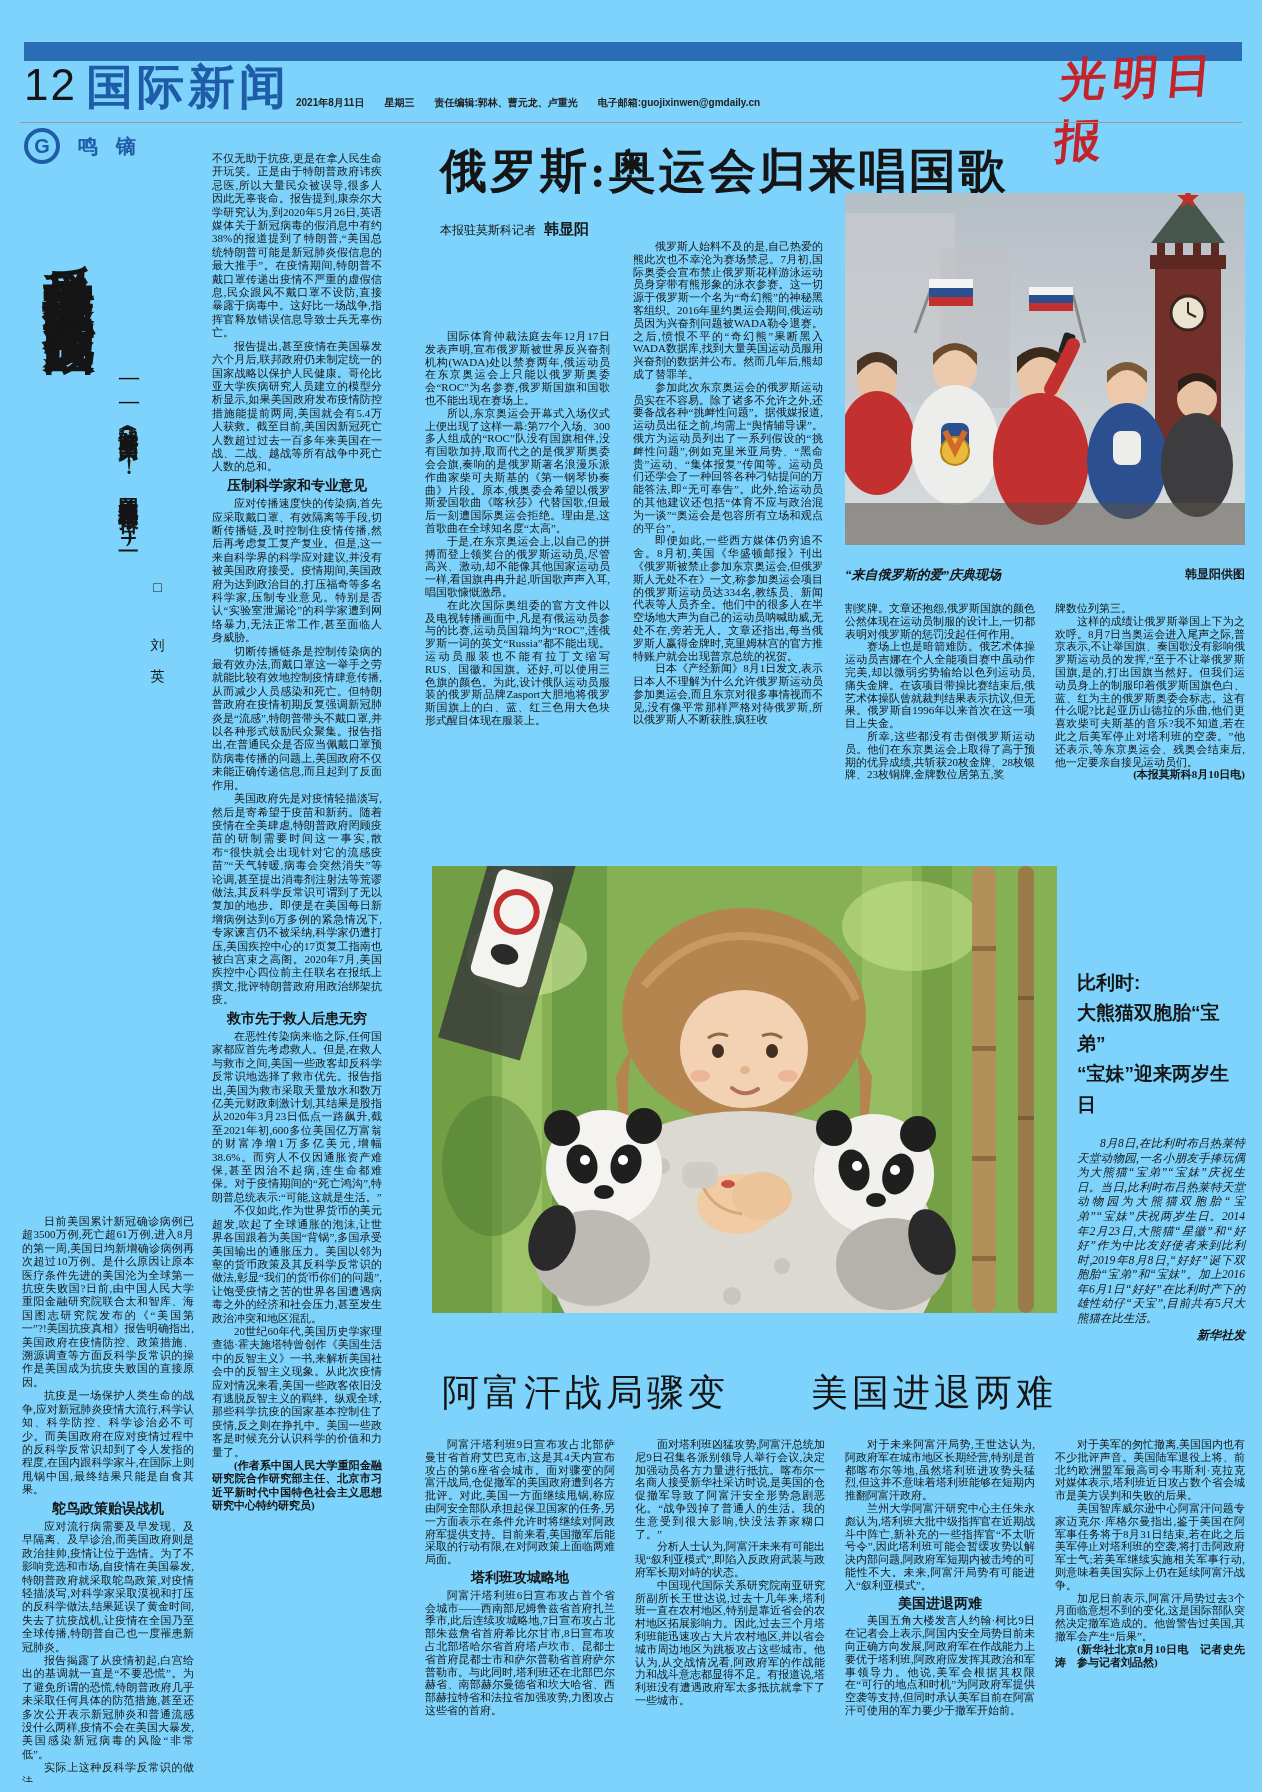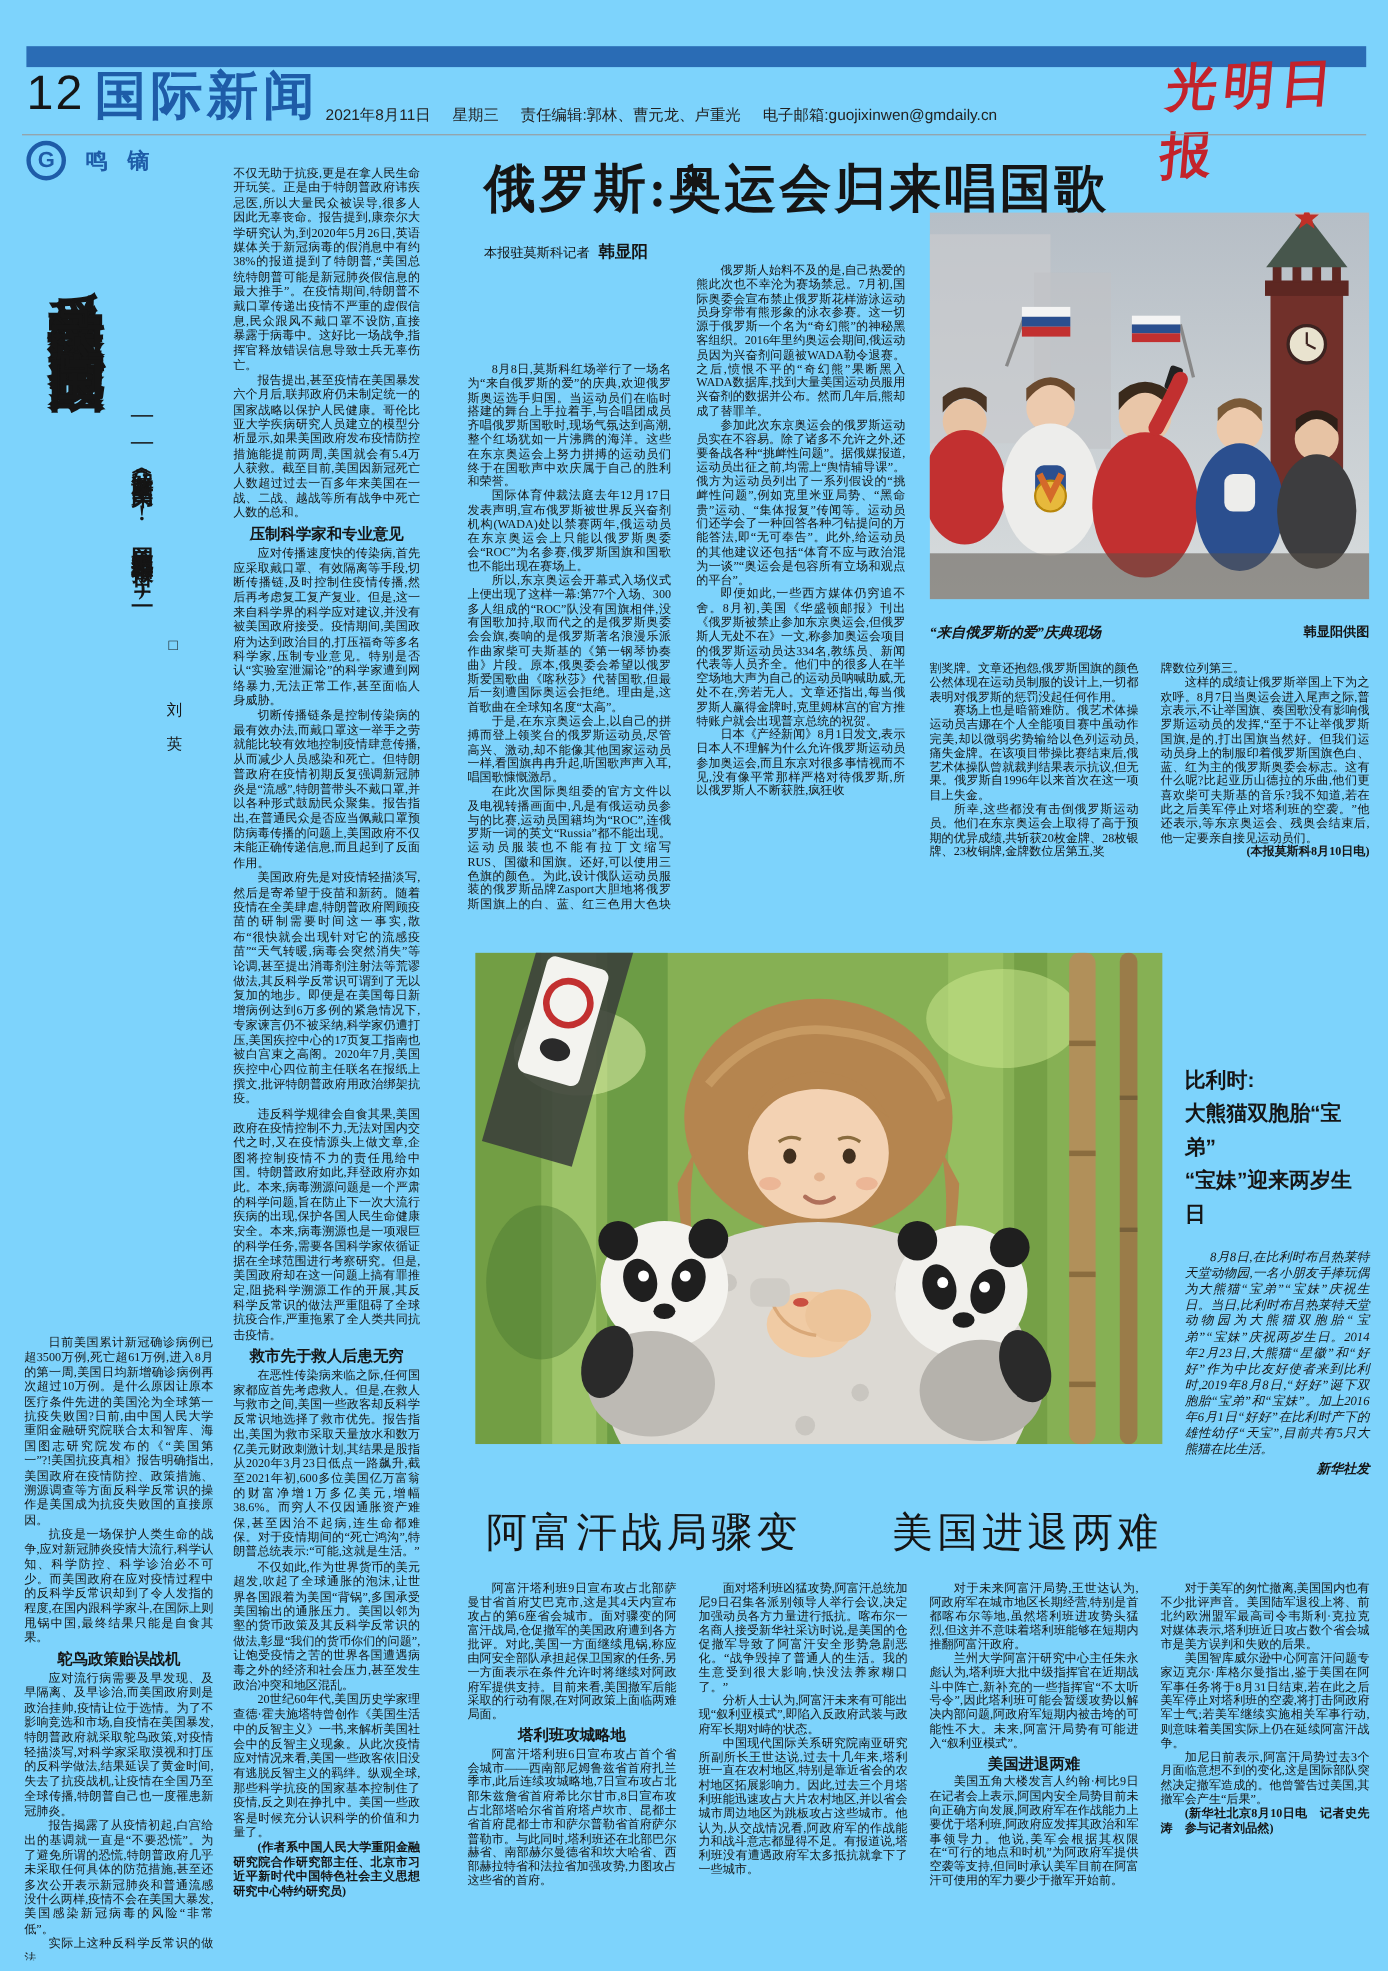--- a/index.html
+++ b/index.html
@@ -5,21 +5,21 @@
   html,body{margin:0;padding:0;background:#e8e8e4;}
   .page{position:relative;width:1262px;height:1792px;margin:0 auto;background:#7dd3fc;
         font-family:"Liberation Serif","DejaVu Serif",serif;color:#151515;overflow:hidden;}
   
   .top-bar{position:absolute;left:24px;top:42px;width:1218px;height:19px;background:#2a6cb5;}
   .page-num{position:absolute;left:24px;top:60px;font-family:"Liberation Sans","DejaVu Sans",sans-serif;
             font-size:44px;font-weight:400;letter-spacing:2px;}
   .section-title{position:absolute;left:86px;top:56px;font-family:"Liberation Sans","DejaVu Sans",sans-serif;
             font-size:47px;font-weight:900;color:#1e5ca8;letter-spacing:4px;}
   .date-row{position:absolute;left:296px;top:96px;font-family:"Liberation Sans","DejaVu Sans",sans-serif;
-            font-size:14px;font-weight:normal;color:#222;}
+            font-size:10px;font-weight:bold;color:#222;}
   .date-row span{margin-right:20px;}
   .masthead{position:absolute;left:1058px;top:46px;font-size:46px;font-weight:900;color:#c3232b;
             letter-spacing:6px;transform:skewX(-7deg) rotate(-2deg);}
   .header-rule{position:absolute;left:20px;top:122px;width:1222px;height:1px;background:#9a9a9a;}
   
   .kicker{position:absolute;left:24px;top:128px;height:36px;}
   .kicker .g{display:inline-block;width:28px;height:28px;border:4px solid #1e5ca8;border-radius:50%;
              color:#1e5ca8;font-family:"Liberation Sans","DejaVu Sans",sans-serif;font-weight:900;
              font-size:20px;line-height:28px;text-align:center;vertical-align:middle;}
   .kicker .w{font-family:"Liberation Sans","DejaVu Sans",sans-serif;font-weight:900;color:#1e5ca8;
@@ -102,21 +102,20 @@
     <p class="p">实际上这种反科学反常识的做法</p>
   </div>
 
   <div class="lead-col2 leadtxt">
     <p class="p cont">不仅无助于抗疫,更是在拿人民生命开玩笑。正是由于特朗普政府讳疾忌医,所以大量民众被误导,很多人因此无辜丧命。报告提到,康奈尔大学研究认为,到2020年5月26日,英语媒体关于新冠病毒的假消息中有约38%的报道提到了特朗普,“美国总统特朗普可能是新冠肺炎假信息的最大推手”。在疫情期间,特朗普不戴口罩传递出疫情不严重的虚假信息,民众跟风不戴口罩不设防,直接暴露于病毒中。这好比一场战争,指挥官释放错误信息导致士兵无辜伤亡。</p>
     <p class="p">报告提出,甚至疫情在美国暴发六个月后,联邦政府仍未制定统一的国家战略以保护人民健康。哥伦比亚大学疾病研究人员建立的模型分析显示,如果美国政府发布疫情防控措施能提前两周,美国就会有5.4万人获救。截至目前,美国因新冠死亡人数超过过去一百多年来美国在一战、二战、越战等所有战争中死亡人数的总和。</p>
     <p class="sub">压制科学家和专业意见</p>
     <p class="p">应对传播速度快的传染病,首先应采取戴口罩、有效隔离等手段,切断传播链,及时控制住疫情传播,然后再考虑复工复产复业。但是,这一来自科学界的科学应对建议,并没有被美国政府接受。疫情期间,美国政府为达到政治目的,打压福奇等多名科学家,压制专业意见。特别是否认“实验室泄漏论”的科学家遭到网络暴力,无法正常工作,甚至面临人身威胁。</p>
     <p class="p">切断传播链条是控制传染病的最有效办法,而戴口罩这一举手之劳就能比较有效地控制疫情肆意传播,从而减少人员感染和死亡。但特朗普政府在疫情初期反复强调新冠肺炎是“流感”,特朗普带头不戴口罩,并以各种形式鼓励民众聚集。报告指出,在普通民众是否应当佩戴口罩预防病毒传播的问题上,美国政府不仅未能正确传递信息,而且起到了反面作用。</p>
     <p class="p">美国政府先是对疫情轻描淡写,然后是寄希望于疫苗和新药。随着疫情在全美肆虐,特朗普政府罔顾疫苗的研制需要时间这一事实,散布“很快就会出现针对它的流感疫苗”“天气转暖,病毒会突然消失”等论调,甚至提出消毒剂注射法等荒谬做法,其反科学反常识可谓到了无以复加的地步。即便是在美国每日新增病例达到6万多例的紧急情况下,专家谏言仍不被采纳,科学家仍遭打压,美国疾控中心的17页复工指南也被白宫束之高阁。2020年7月,美国疾控中心四位前主任联名在报纸上撰文,批评特朗普政府用政治绑架抗疫。</p>
-    <p class="p">违反科学规律会自食其果,美国政府在疫情控制不力,无法对国内交代之时,又在疫情源头上做文章,企图将控制疫情不力的责任甩给中国。特朗普政府如此,拜登政府亦如此。本来,病毒溯源问题是一个严肃的科学问题,旨在防止下一次大流行疾病的出现,保护各国人民生命健康安全。本来,病毒溯源也是一项艰巨的科学任务,需要各国科学家依循证据在全球范围进行考察研究。但是,美国政府却在这一问题上搞有罪推定,阻挠科学溯源工作的开展,其反科学反常识的做法严重阻碍了全球抗疫合作,严重拖累了全人类共同抗击疫情。</p>
     <p class="sub">救市先于救人后患无穷</p>
     <p class="p">在恶性传染病来临之际,任何国家都应首先考虑救人。但是,在救人与救市之间,美国一些政客却反科学反常识地选择了救市优先。报告指出,美国为救市采取天量放水和数万亿美元财政刺激计划,其结果是股指从2020年3月23日低点一路飙升,截至2021年初,600多位美国亿万富翁的财富净增1万多亿美元,增幅38.6%。而穷人不仅因通胀资产难保,甚至因治不起病,连生命都难保。对于疫情期间的“死亡鸿沟”,特朗普总统表示:“可能,这就是生活。”</p>
     <p class="p">不仅如此,作为世界货币的美元超发,吹起了全球通胀的泡沫,让世界各国跟着为美国“背锅”,多国承受美国输出的通胀压力。美国以邻为壑的货币政策及其反科学反常识的做法,彰显“我们的货币你们的问题”,让饱受疫情之苦的世界各国遭遇病毒之外的经济和社会压力,甚至发生政治冲突和地区混乱。</p>
     <p class="p">20世纪60年代,美国历史学家理查德·霍夫施塔特曾创作《美国生活中的反智主义》一书,来解析美国社会中的反智主义现象。从此次疫情应对情况来看,美国一些政客依旧没有逃脱反智主义的羁绊。纵观全球,那些科学抗疫的国家基本控制住了疫情,反之则在挣扎中。美国一些政客是时候充分认识科学的价值和力量了。</p>
     <p class="p tail">(作者系中国人民大学重阳金融研究院合作研究部主任、北京市习近平新时代中国特色社会主义思想研究中心特约研究员)</p>
   </div>
 
   <div class="ru-headline">俄罗斯:奥运会归来唱国歌</div>
   <div class="ru-byline">
     <span>本报驻莫斯科记者</span><b>韩显阳</b>
@@ -181,21 +180,20 @@
       </g>
       <rect x="0" y="310" width="400" height="42" fill="#5a5248" opacity="0.55"></rect>
     </svg>
   </div>
   <div class="ru-caprow">
     <span class="cap">“来自俄罗斯的爱”庆典现场</span>
     <span class="cred">韩显阳供图</span>
   </div>
 
   <div class="newstxt ru-c1">
-    <p class="p">8月8日,莫斯科红场举行了一场名为“来自俄罗斯的爱”的庆典,欢迎俄罗斯奥运选手归国。当运动员们在临时搭建的舞台上手拉着手,与合唱团成员齐唱俄罗斯国歌时,现场气氛达到高潮,整个红场犹如一片沸腾的海洋。这些在东京奥运会上努力拼搏的运动员们终于在国歌声中欢庆属于自己的胜利和荣誉。</p>
     <p class="p">国际体育仲裁法庭去年12月17日发表声明,宣布俄罗斯被世界反兴奋剂机构(WADA)处以禁赛两年,俄运动员在东京奥运会上只能以俄罗斯奥委会“ROC”为名参赛,俄罗斯国旗和国歌也不能出现在赛场上。</p>
     <p class="p">所以,东京奥运会开幕式入场仪式上便出现了这样一幕:第77个入场、300多人组成的“ROC”队没有国旗相伴,没有国歌加持,取而代之的是俄罗斯奥委会会旗,奏响的是俄罗斯著名浪漫乐派作曲家柴可夫斯基的《第一钢琴协奏曲》片段。原本,俄奥委会希望以俄罗斯爱国歌曲《喀秋莎》代替国歌,但最后一刻遭国际奥运会拒绝。理由是,这首歌曲在全球知名度“太高”。</p>
     <p class="p">于是,在东京奥运会上,以自己的拼搏而登上领奖台的俄罗斯运动员,尽管高兴、激动,却不能像其他国家运动员一样,看国旗冉冉升起,听国歌声声入耳,唱国歌慷慨激昂。</p>
     <p class="p">在此次国际奥组委的官方文件以及电视转播画面中,凡是有俄运动员参与的比赛,运动员国籍均为“ROC”,连俄罗斯一词的英文“Russia”都不能出现。运动员服装也不能有拉丁文缩写RUS、国徽和国旗。还好,可以使用三色旗的颜色。为此,设计俄队运动员服装的俄罗斯品牌Zasport大胆地将俄罗斯国旗上的白、蓝、红三色用大色块形式醒目体现在服装上。</p>
   </div>
   <div class="newstxt ru-c2">
     <p class="p">俄罗斯人始料不及的是,自己热爱的熊此次也不幸沦为赛场禁忌。7月初,国际奥委会宣布禁止俄罗斯花样游泳运动员身穿带有熊形象的泳衣参赛。这一切源于俄罗斯一个名为“奇幻熊”的神秘黑客组织。2016年里约奥运会期间,俄运动员因为兴奋剂问题被WADA勒令退赛。之后,愤恨不平的“奇幻熊”果断黑入WADA数据库,找到大量美国运动员服用兴奋剂的数据并公布。然而几年后,熊却成了替罪羊。</p>
     <p class="p">参加此次东京奥运会的俄罗斯运动员实在不容易。除了诸多不允许之外,还要备战各种“挑衅性问题”。据俄媒报道,运动员出征之前,均需上“舆情辅导课”。俄方为运动员列出了一系列假设的“挑衅性问题”,例如克里米亚局势、“黑命贵”运动、“集体报复”传闻等。运动员们还学会了一种回答各种刁钻提问的万能答法,即“无可奉告”。此外,给运动员的其他建议还包括“体育不应与政治混为一谈”“奥运会是包容所有立场和观点的平台”。</p>
     <p class="p">即便如此,一些西方媒体仍穷追不舍。8月初,美国《华盛顿邮报》刊出《俄罗斯被禁止参加东京奥运会,但俄罗斯人无处不在》一文,称参加奥运会项目的俄罗斯运动员达334名,教练员、新闻代表等人员齐全。他们中的很多人在半空场地大声为自己的运动员呐喊助威,无处不在,旁若无人。文章还指出,每当俄罗斯人赢得金牌时,克里姆林宫的官方推特账户就会出现普京总统的祝贺。</p>
     <p class="p">日本《产经新闻》8月1日发文,表示日本人不理解为什么允许俄罗斯运动员参加奥运会,而且东京对很多事情视而不见,没有像平常那样严格对待俄罗斯,所以俄罗斯人不断获胜,疯狂收</p>

